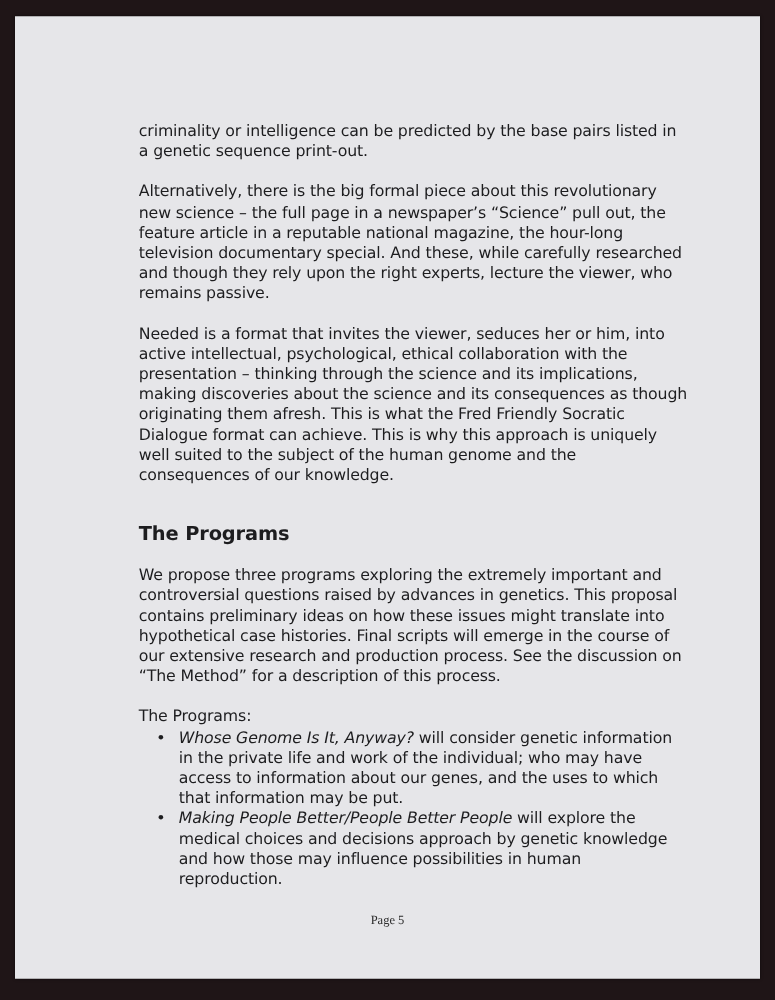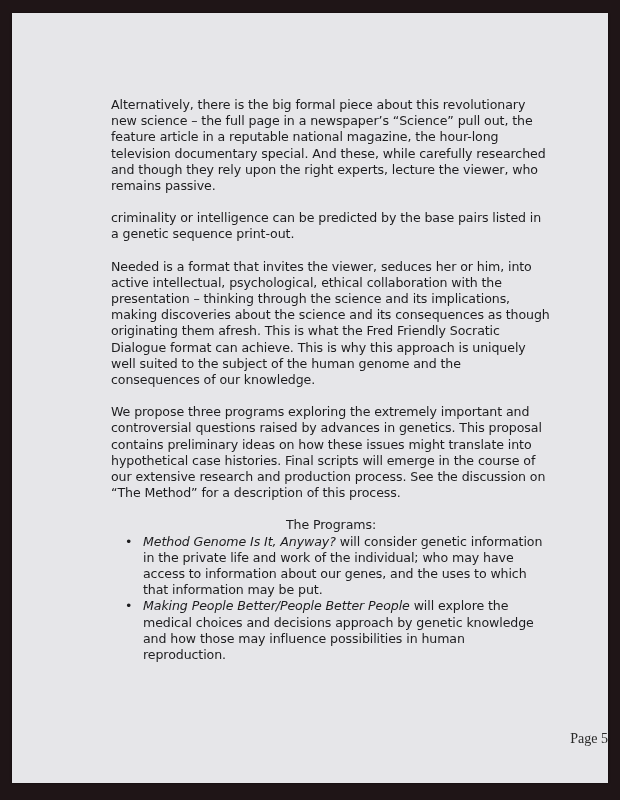--- a/index.html
+++ b/index.html
@@ -27,59 +27,60 @@
   }
   p { margin: 0; }
   .para { margin-bottom: 16px; }
   .heading {
     font-weight: bold;
     font-size: 15.5px;
     margin-top: 30px;
     margin-bottom: 16px;
     line-height: 18px;
   }
-  .list-intro { margin-bottom: 0; text-align: center; }
+  .list-intro { margin-bottom: 0; }
   ul {
     margin: 0; padding: 0; list-style: none;
   }
   li {
     position: relative;
     padding-left: 32px;
   }
   li .bullet {
     position: absolute; left: 14px; top: 0;
   }
   li em { font-style: italic; }
   .footer {
     position: absolute;
     left: 0; width: 596px;
     top: 718px;
-    text-align: right;
+    text-align: center;
     font-family: "Liberation Serif", serif;
-    font-size: 14px;
+    font-size: 10px;
     color: #2a2a2a;
   }
 </style>
 </head>
 <body>
 
 <div class="page">
   <div class="content">
+    <p class="para">criminality or intelligence can be predicted by the base pairs listed in a genetic sequence print-out.</p>
     <p class="para">Alternatively, there is the big formal piece about this revolutionary new science – the full page in a newspaper’s “Science” pull out, the feature article in a reputable national magazine, the hour-long television documentary special. And these, while carefully researched and though they rely upon the right experts, lecture the viewer, who remains passive.</p>
-    <p class="para">criminality or intelligence can be predicted by the base pairs listed in a genetic sequence print-out.</p>
     <p class="para">Needed is a format that invites the viewer, seduces her or him, into active intellectual, psychological, ethical collaboration with the presentation – thinking through the science and its implications, making discoveries about the science and its consequences as though originating them afresh. This is what the Fred Friendly Socratic Dialogue format can achieve. This is why this approach is uniquely well suited to the subject of the human genome and the consequences of our knowledge.</p>
 
+    <h2 class="heading">The Programs</h2>
 
     <p class="para">We propose three programs exploring the extremely important and controversial questions raised by advances in genetics. This proposal contains preliminary ideas on how these issues might translate into hypothetical case histories. Final scripts will emerge in the course of our extensive research and production process. See the discussion on “The Method” for a description of this process.</p>
 
     <p class="list-intro">The Programs:</p>
     <ul>
       <li>
         <span class="bullet">•</span>
-        <em>Method Genome Is It, Anyway?</em><span> will consider genetic information in the private life and work of the individual; who may have access to information about our genes, and the uses to which that information may be put.</span>
+        <em>Whose Genome Is It, Anyway?</em><span> will consider genetic information in the private life and work of the individual; who may have access to information about our genes, and the uses to which that information may be put.</span>
       </li>
       <li>
         <span class="bullet">•</span>
         <em>Making People Better/People Better People</em><span> will explore the medical choices and decisions approach by genetic knowledge and how those may influence possibilities in human reproduction.</span>
       </li>
     </ul>
   </div>
   <div class="footer">Page 5</div>
 </div>
 

